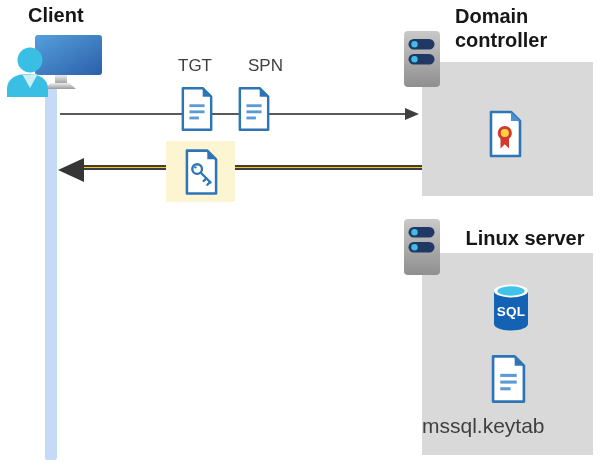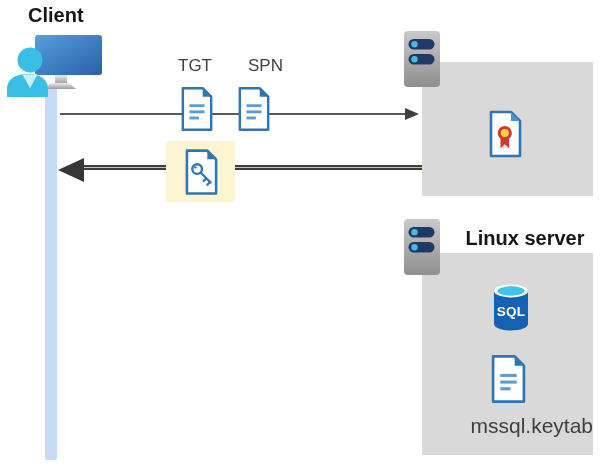--- a/index.html
+++ b/index.html
@@ -25,21 +25,21 @@
   .abs{position:absolute;}
   .title{font-weight:700;font-size:20px;line-height:24px;color:var(--title_ink);}
   .small-label{font-size:17px;line-height:20px;color:var(--label_ink);}
   .gray-box{background:var(--box_gray);}
   .lifeline{background:var(--lifeline_blue);border-radius:2px;}
   .highlight{background:var(--highlight_yellow);}
   .req-line{height:2px;background:var(--arrow_gray);}
   .req-head{width:0;height:0;border-top:6px solid transparent;border-bottom:6px solid transparent;border-left:14px solid #3f3f3f;}
   .resp-line{height:5px;background:var(--arrow_yellow);border-top:2px solid #3d3d3d;border-bottom:2px solid #3d3d3d;}
   .resp-head{width:0;height:0;border-top:12px solid transparent;border-bottom:12px solid transparent;border-right:26px solid #363636;}
-  .keytab-text{font-size:21px;color:var(--label_ink);text-align:right;}
+  .keytab-text{font-size:21px;color:var(--label_ink);text-align:left;}
   svg{display:block;}
   .sql-text{font-weight:700;font-size:13.5px;fill:#ffffff;letter-spacing:0.3px;}
 </style>
 </head>
 <body>
 
 <div class="stage">
 
   <svg width="0" height="0" style="position:absolute">
     <defs>
@@ -103,20 +103,21 @@
     <path d="M24,2 L24,11 L33,11 Z" fill="var(--doc_blue)"></path>
     <g stroke="var(--doc_blue)" stroke-width="2.4" fill="none" stroke-linecap="round">
       <circle cx="13.5" cy="21" r="5"></circle>
       <path d="M17.3,24.8 L27.3,34.8"></path>
       <path d="M23,30.5 L20.2,33.3"></path>
       <path d="M26.8,34.3 L24,37.1"></path>
     </g>
     <circle cx="11.7" cy="19.2" r="1.2" fill="var(--doc_blue)"></circle>
   </svg>
 
+  <div class="abs title" style="left:455px;top:4px;width:118px;">Domain controller</div>
 
   <div class="abs gray-box" style="left:422px;top:62px;width:171px;height:134px;"></div>
 
   <svg class="abs" style="left:403px;top:30px;" width="38" height="58" viewBox="0 0 38 58">
     <rect x="1" y="1" width="36" height="56" rx="4" fill="url(#gradServer)"></rect>
     <rect x="5.5" y="9" width="26" height="10.5" rx="5.25" fill="var(--server_navy)"></rect>
     <circle cx="11.5" cy="14.2" r="3.2" fill="#45bce8"></circle>
     <rect x="5.5" y="24" width="26" height="10.5" rx="5.25" fill="var(--server_navy)"></rect>
     <circle cx="11.5" cy="29.2" r="3.2" fill="#45bce8"></circle>
   </svg>

